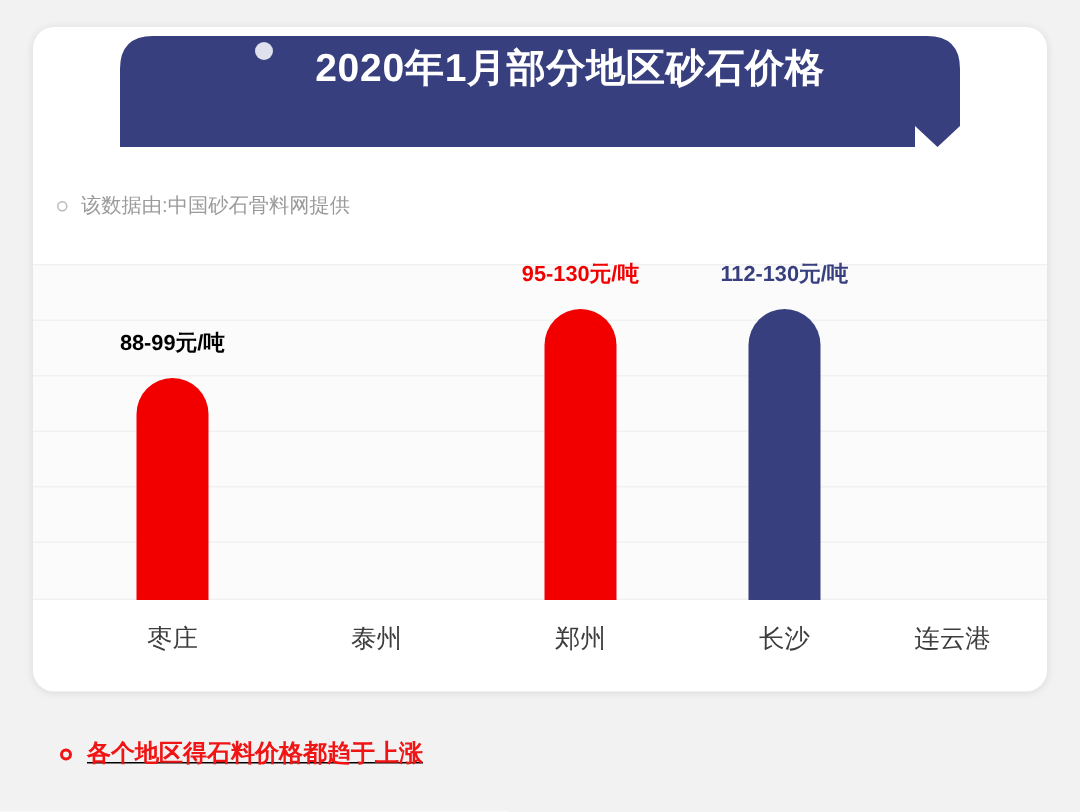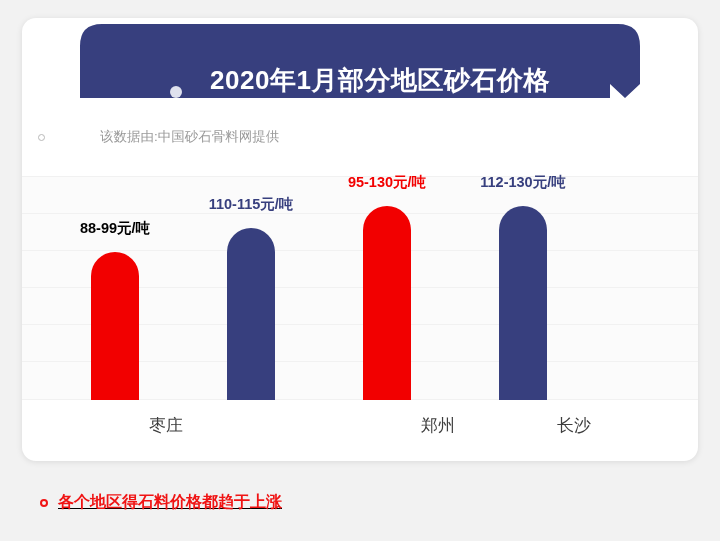--- a/index.html
+++ b/index.html
@@ -42,21 +42,21 @@
     width: 100%;
     height: 100%;
   }
   .ribbon-title-row {
     position: absolute;
     left: 0;
     top: 0;
     width: 100%;
     height: 100%;
     display: flex;
-    align-items: flex-end;
+    align-items: flex-start;
     justify-content: center;
     padding-top: 4px;
     box-sizing: border-box;
   }
   .ribbon-dot {
     width: 12px;
     height: 12px;
     border-radius: 50%;
     background: #dfe1ee;
     margin-right: 28px;
@@ -70,21 +70,20 @@
     white-space: nowrap;
   }
 
   
   .subtitle-row {
     position: absolute;
     left: 38px;
     top: 128px;
     display: flex;
     align-items: center;
-    gap: 46px;
   }
   .hollow-dot {
     width: 7px;
     height: 7px;
     border-radius: 50%;
     border: 1.5px solid #b9b9b9;
     box-sizing: border-box;
     margin-right: 9px;
     flex: none;
   }
@@ -146,21 +145,21 @@
     position: absolute;
     left: 22px;
     top: 400px;
     width: 676px;
     height: 48px;
   }
   .xtick {
     position: absolute;
     top: 14px;
     width: 136px;
-    text-align: right;
+    text-align: center;
     font-size: 17px;
     color: #3d3d3d;
   }
 
   
   .footer-row {
     position: absolute;
     left: 40px;
     top: 492px;
     display: flex;
@@ -209,38 +208,36 @@
   <div class="gridline" style="top: 74px; background: rgb(241, 241, 241);"></div>
   <div class="gridline" style="top: 111px; background: rgb(241, 241, 241);"></div>
   <div class="gridline" style="top: 148px; background: rgb(241, 241, 241);"></div>
   <div class="gridline" style="top: 185px; background: rgb(241, 241, 241);"></div>
   <div class="gridline" style="top: 223px; background: rgb(241, 241, 241);"></div>
 
   <div class="bars-layer">
     <div class="bar-slot" style="left:25px">
       <div class="bar-label" style="color: #000000; bottom: 162px;">88-99元/吨</div>
       <div class="bar" style="height: 148px; background: rgb(242, 0, 0);"></div>
-    </div>
-    <div class="bar-slot" style="left:161px">
-      <div class="bar-label" style="color: rgb(55, 63, 126); bottom: 186px;">110-115元/吨</div>
-      <div class="bar" style="height: 172px; background: rgb(55, 63, 126);"></div>
     </div>
     <div class="bar-slot" style="left:297px">
       <div class="bar-label" style="color: rgb(242, 0, 0); bottom: 208px;">95-130元/吨</div>
       <div class="bar" style="height: 194px; background: rgb(242, 0, 0);"></div>
     </div>
     <div class="bar-slot" style="left:433px">
       <div class="bar-label" style="color: rgb(55, 63, 126); bottom: 208px;">112-130元/吨</div>
       <div class="bar" style="height: 194px; background: rgb(55, 63, 126);"></div>
     </div>
   </div>
 </div>
 
 <div class="xaxis">
   <div class="xtick" style="left:25px">枣庄</div>
+  <div class="xtick" style="left:161px">泰州</div>
   <div class="xtick" style="left:433px">长沙</div>
   <div class="xtick" style="left:297px">郑州</div>
+  <div class="xtick" style="left:545px">连云港</div>
 </div>
 
 <div class="footer-row">
   <span class="footer-dot" style="border-color: rgb(240, 20, 20);"></span>
   <span class="footer-text" style="color: rgb(240, 20, 20);">各个地区得石料价格都趋于上涨</span>
 </div>
 
 </body></html>

